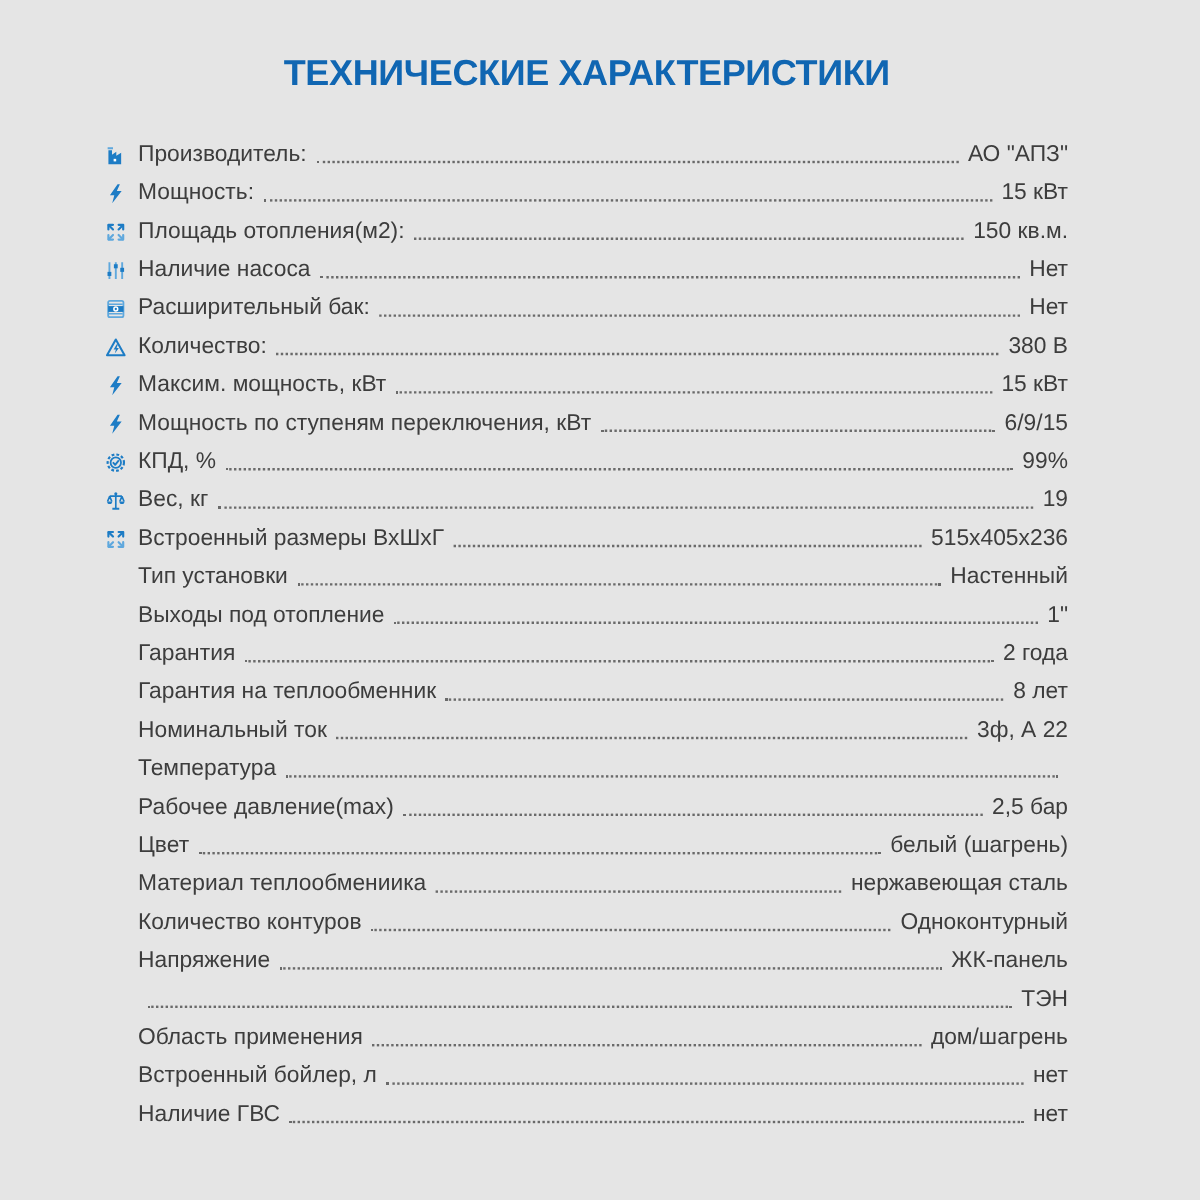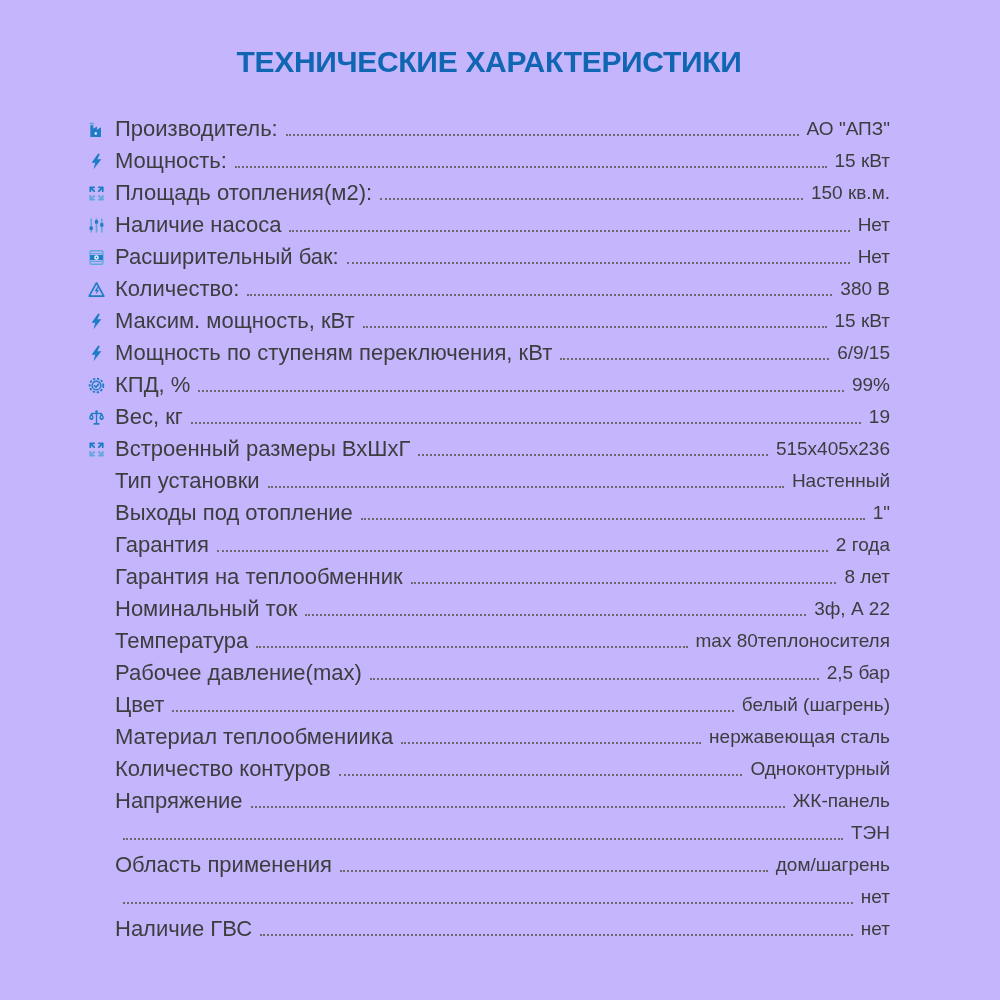--- a/index.html
+++ b/index.html
@@ -1,41 +1,41 @@
 <!DOCTYPE html>
 <html style="--title-blue: #1066b2;"><head>
 <meta charset="utf-8">
 <style>
   html,body{margin:0;padding:0;background:#ffffff;}
   .page{
     width:1000px;height:1000px;box-sizing:border-box;
     padding:44px 110px 12px 88px;
     font-family:"Liberation Sans","DejaVu Sans",sans-serif;
-    color:#3d3d3d;background:#c4b5fd;overflow:hidden;
+    color:#3d3d3d;background:#e5e5e5;overflow:hidden;
   }
   .title{
     text-align:center;
     font-size:30px;font-weight:bold;
     letter-spacing:-0.3px;
     color:var(--title-blue,#1066b2);
     margin:0 0 33px 0;
     line-height:36px;
   }
   .spec-table{width:100%;}
   .row{
     display:flex;align-items:center;
     height:32px;
   }
   .icon-cell{
     width:17px;margin-right:10px;flex:0 0 17px;
     display:inline-flex;align-items:center;justify-content:center;
   }
   .icon-cell svg{width:17px;height:17px;display:block;}
   .label{
-    font-size:22px;white-space:nowrap;flex:0 0 auto;
+    font-size:19px;white-space:nowrap;flex:0 0 auto;
     color:#3d3d3d;
   }
   .leader{
     flex:1 1 auto;
     border-bottom:2px dotted #6a6a6a;
     margin:0 8px;
     align-self:flex-end;
     margin-bottom:9px;
     min-width:12px;
   }
@@ -231,21 +231,20 @@
       <div class="row">
         <span class="icon-cell"></span>
         <span class="label">Номинальный ток</span>
         <span class="leader"></span>
         <span class="value">3ф, А 22</span>
       </div>
       <div class="row">
         <span class="icon-cell"></span>
         <span class="label">Температура</span>
         <span class="leader"></span>
-        <span class="value">max 80теплоносителя</span>
       </div>
       <div class="row">
         <span class="icon-cell"></span>
         <span class="label">Рабочее давление(max)</span>
         <span class="leader"></span>
         <span class="value">2,5 бар</span>
       </div>
       <div class="row">
         <span class="icon-cell"></span>
         <span class="label">Цвет</span>
@@ -276,20 +275,21 @@
         <span class="value">ТЭН</span>
       </div>
       <div class="row">
         <span class="icon-cell"></span>
         <span class="label">Область применения</span>
         <span class="leader"></span>
         <span class="value">дом/шагрень</span>
       </div>
       <div class="row">
         <span class="icon-cell"></span>
+        <span class="label">Встроенный бойлер, л</span>
         <span class="leader"></span>
         <span class="value">нет</span>
       </div>
       <div class="row">
         <span class="icon-cell"></span>
         <span class="label">Наличие ГВС</span>
         <span class="leader"></span>
         <span class="value">нет</span>
       </div>
     </div>

